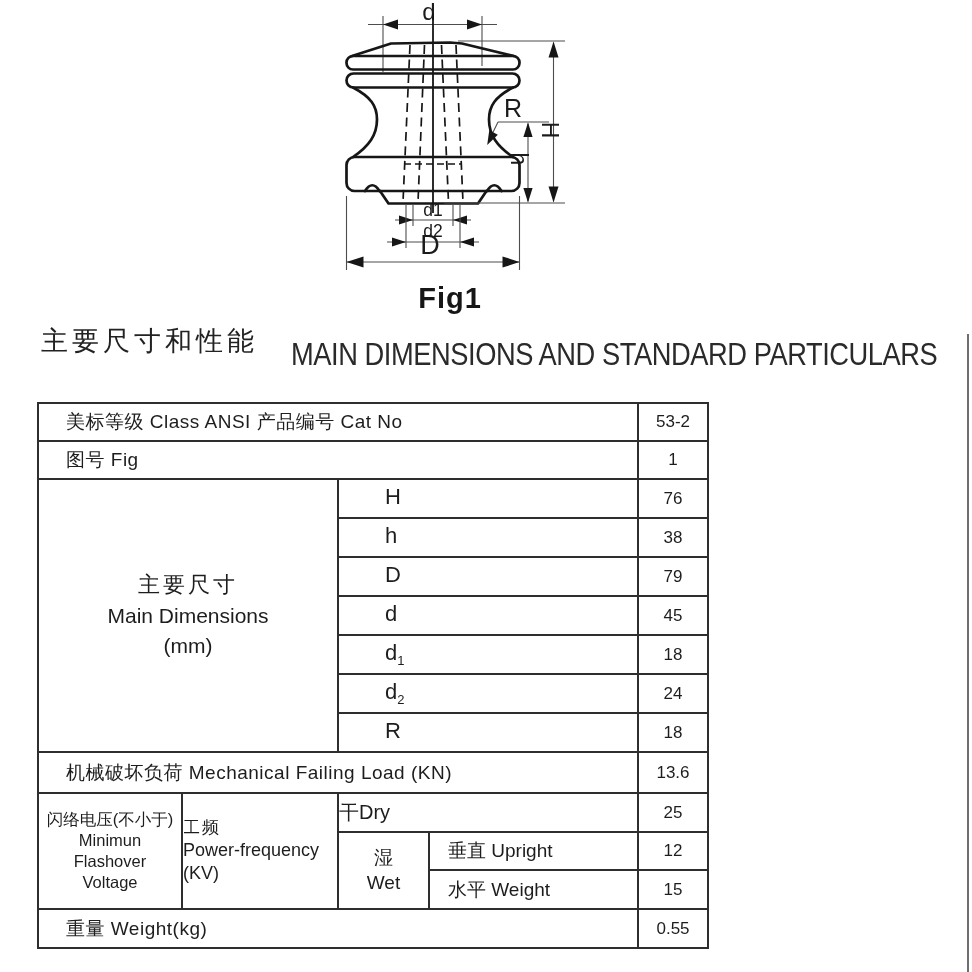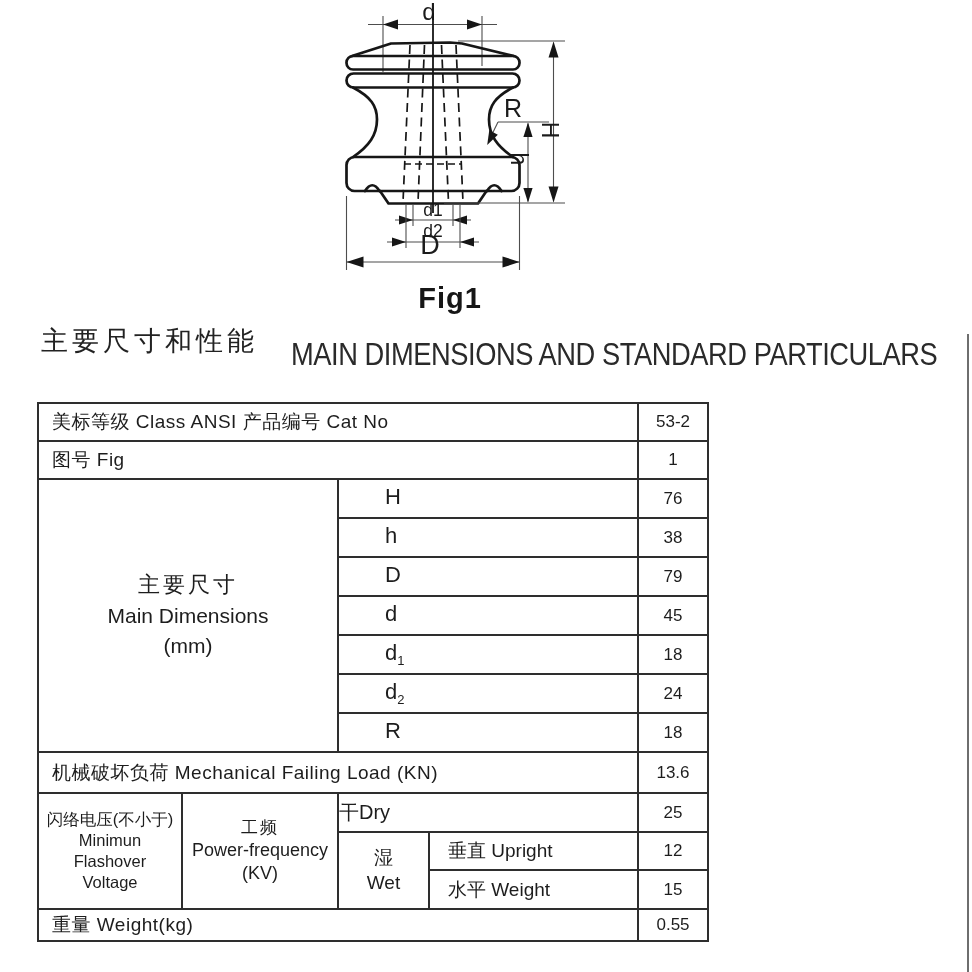--- a/index.html
+++ b/index.html
@@ -29,29 +29,29 @@
   }
   
   table.doc-table{
     position:absolute;left:37px;top:402px;width:670px;
     border-collapse:collapse;table-layout:fixed;
   }
   .doc-table td{
     border:2px solid #2e2e2e;padding:0;vertical-align:middle;
     font-size:19px;color:#1d1d1d;overflow:hidden;
   }
-  td.lbl{text-align:left;padding-left:13px;letter-spacing:0.5px;}
+  td.lbl{text-align:left;padding-left:27px;letter-spacing:0.5px;}
   td.val{text-align:center;font-size:17px;}
   td.dim-name{text-align:left;padding-left:46px;font-size:22px;}
   td.dim-name sub{font-size:13px;}
   td.md-cell{text-align:center;line-height:1.45;margin-left:40px;}
   .md-zh{font-size:22px;letter-spacing:3px;}
   .md-en{font-size:21px;}
   td.fo-cell{text-align:center;font-size:16.5px;line-height:1.28;}
-  td.pf-cell{text-align:center;font-size:18px;line-height:1.3;border-radius:10px;}
+  td.pf-cell{font-size:18px;line-height:1.3;border-radius:10px;}
   .pf-zh{font-size:17px;letter-spacing:2px;}
   td.wet-cell{text-align:center;font-size:19px;line-height:1.3;}
   td.dry-cell{text-align:left;font-size:20px;}
   td.sub-lbl{text-align:left;padding-left:18px;font-size:19px;margin-top:44px;}
   
   .page-edge{position:absolute;right:3px;top:334px;width:2px;height:638px;background:#6e6e6e;}
 </style>
 </head>
 <body>
 
@@ -221,20 +221,20 @@
         <div>Wet</div>
       </td>
       <td class="sub-lbl">垂直 Upright</td>
       <td class="val">12</td>
     </tr>
     <tr style="height:39px">
       <td class="sub-lbl">水平 Weight</td>
       <td class="val">15</td>
     </tr>
 
-    <tr style="height:32px">
+    <tr style="height:39px">
       <td colspan="4" class="lbl">重量  Weight(kg)</td>
       <td class="val">0.55</td>
     </tr>
   </tbody>
 </table>
 
 <div class="page-edge"></div>
 
 </body></html>

